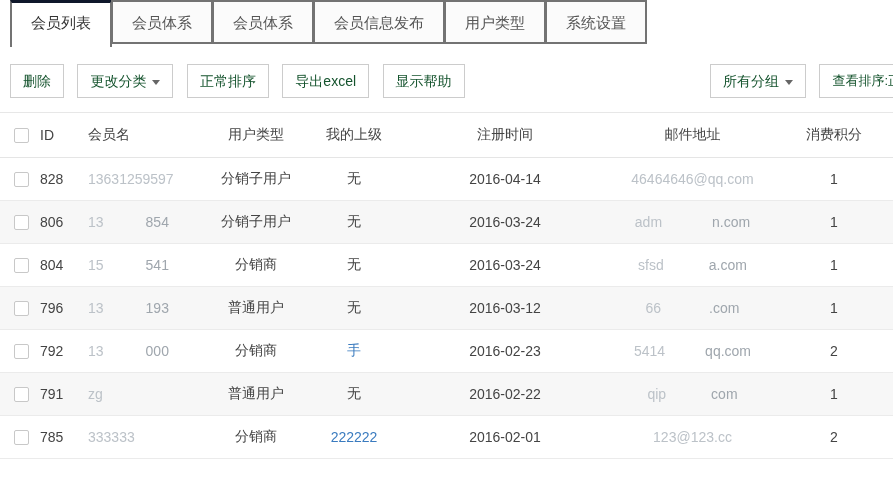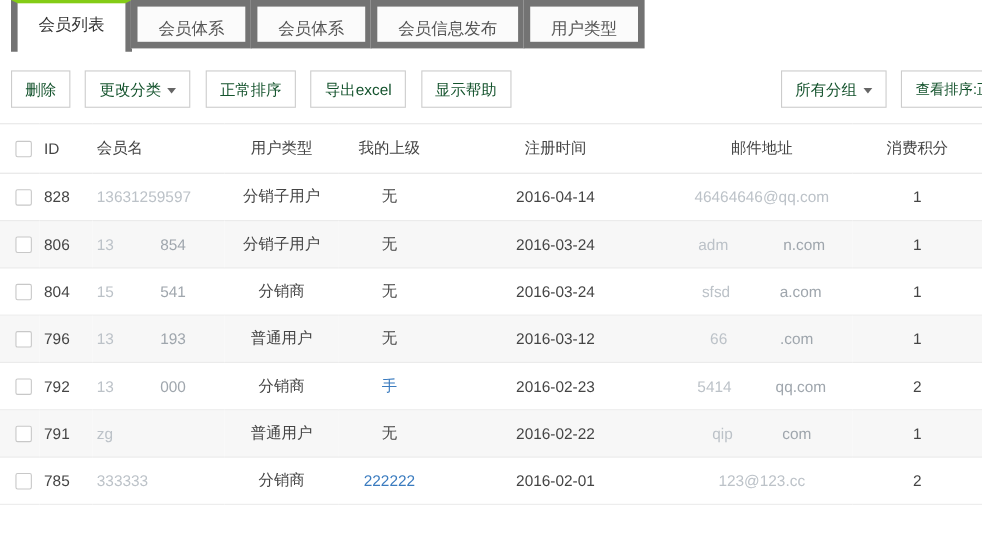--- a/index.html
+++ b/index.html
@@ -2,23 +2,23 @@
 <html><head>
 <meta charset="utf-8">
 <style>
   * { box-sizing: border-box; margin: 0; padding: 0; }
   html,body { width:893px; height:490px; overflow:hidden; background:#fff;
     font-family:"Liberation Sans","DejaVu Sans",sans-serif; }
 
   
   .tabs { display:flex; align-items:flex-start; padding-left:10px; height:50px; }
   .tab { height:44px; line-height:42px; padding:0 19px; font-size:15px; color:#555;
-    background:#fbfbfb; border:6px solid #737373; margin-left:-1px; cursor:pointer; white-space:nowrap; }
+    background:#fbfbfb; border:2px solid #737373; margin-left:-1px; cursor:pointer; white-space:nowrap; }
   .tab:first-child { margin-left:0; }
-  .tab.active { height:47px; background:#fff; border-top:3px solid #84cc16;
+  .tab.active { height:47px; background:#fff; border-top:3px solid #0f172a;
     border-bottom:none; line-height:40px; color:#333; }
 
   
   .toolbar { position:relative; height:34px; margin:14px 0 14px 10px; }
   .btn { display:inline-block; height:34px; line-height:32px; padding:0 12px; margin-right:9px;
     background:#fff; border:1px solid #ccc; font-size:14px; color:#14532d; cursor:pointer;
     white-space:nowrap; vertical-align:top; }
   .caret { display:inline-block; width:0; height:0; margin-left:6px; vertical-align:middle;
     border-left:4px solid transparent; border-right:4px solid transparent; border-top:5px solid #666; }
   .toolbar-right { position:absolute; left:700px; top:0; white-space:nowrap; }
@@ -70,20 +70,23 @@
 
 
     <div class="tab">
       <span>会员信息发布</span>
     </div>
 
     <div class="tab">
       <span>用户类型</span>
     </div>
 
+    <div class="tab">
+      <span>系统设置</span>
+    </div>
 
 </div>
 
 <div class="toolbar">
   <button class="btn">删除</button>
   <button class="btn"><span>更改分类</span><span class="caret"></span></button>
   <button class="btn">正常排序</button>
   <button class="btn">导出excel</button>
   <button class="btn">显示帮助</button>
   <div class="toolbar-right">

